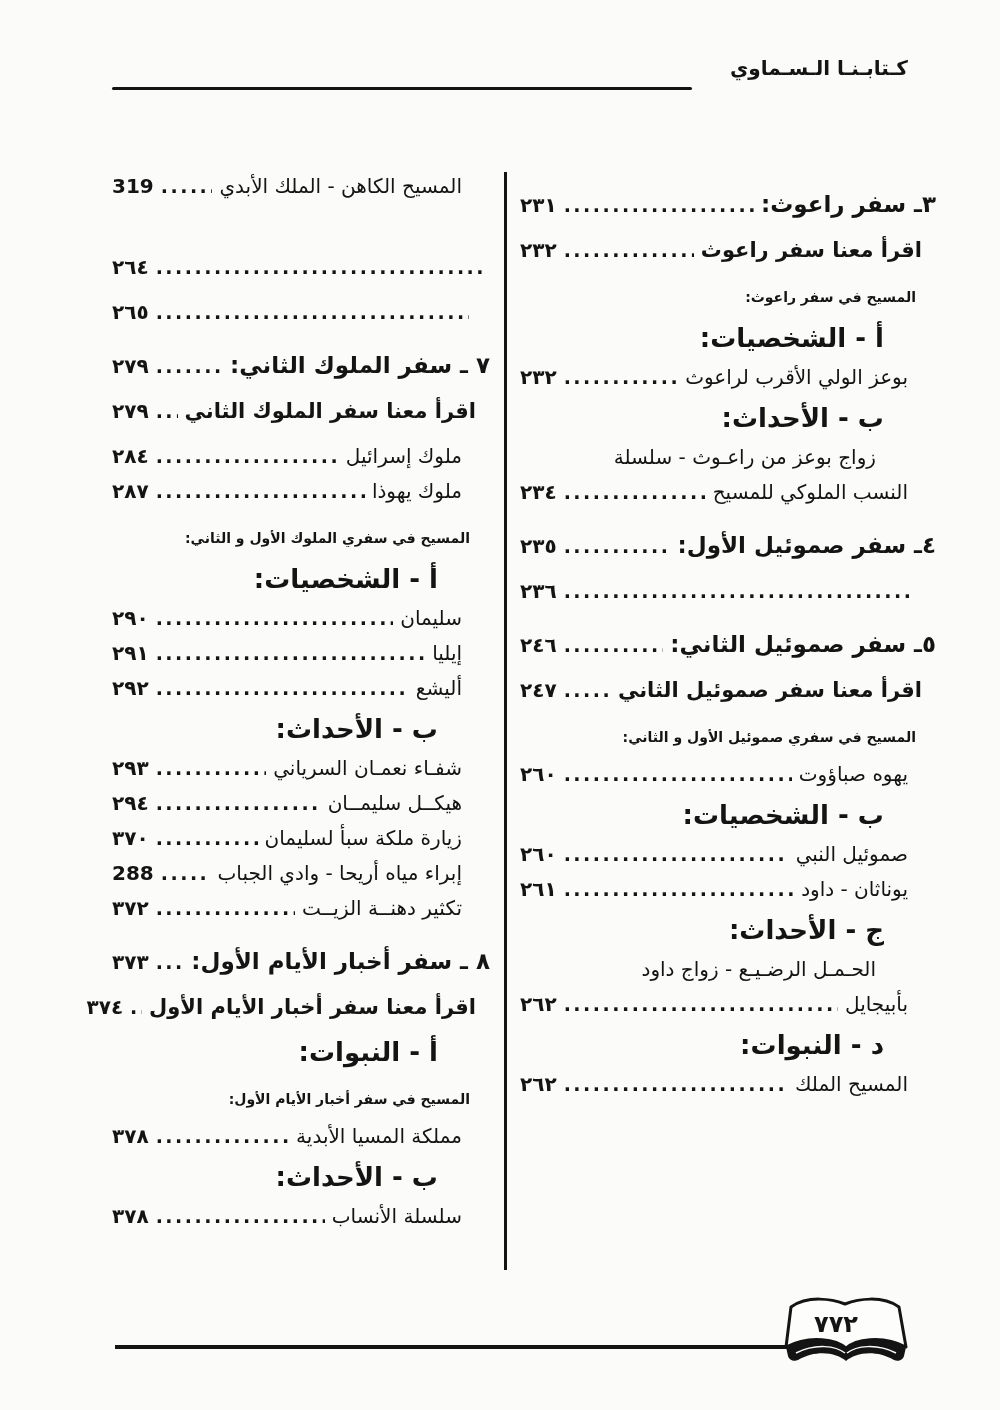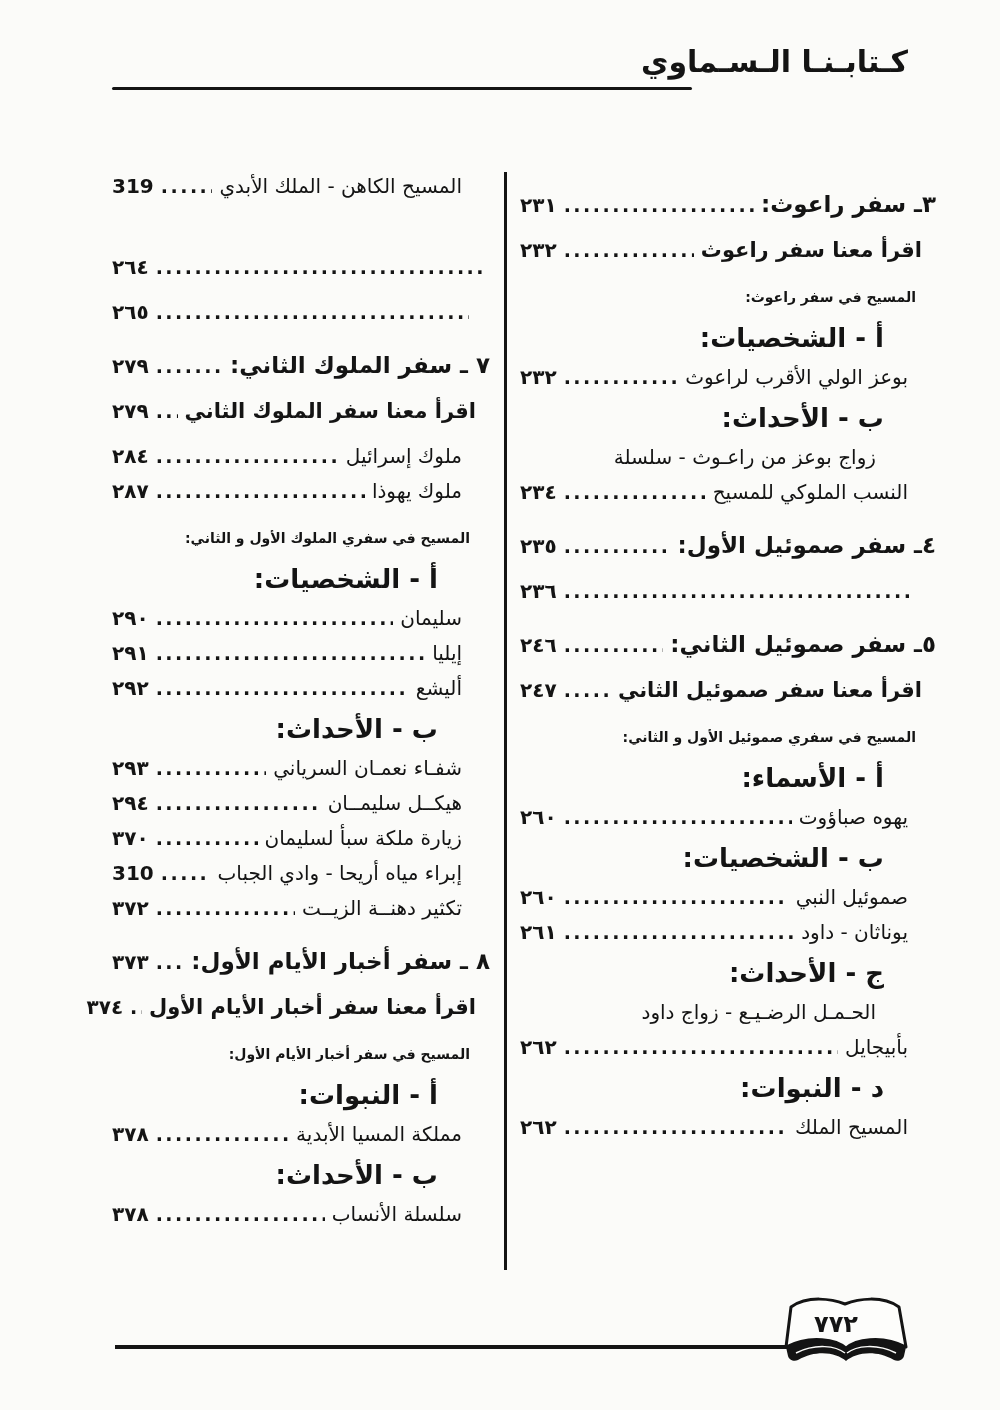--- a/index.html
+++ b/index.html
@@ -4,22 +4,22 @@
 <style>
   html,body{margin:0;padding:0;}
   body{
     width:1000px;height:1410px;position:relative;
     background:#fbfbf9;color:#141414;
     font-family:"DejaVu Sans",sans-serif;
     overflow:hidden;
   }
   
   .header-title{
-    position:absolute;top:44px;right:92px;
-    font-size:30px;font-weight:bold;letter-spacing:1px;
+    position:absolute;top:56px;right:92px;
+    font-size:20px;font-weight:bold;letter-spacing:1px;
     white-space:nowrap;
   }
   .header-rule{
     position:absolute;top:87px;left:112px;width:580px;height:3px;
     background:#141414;border-radius:2px;
   }
   
   .column{position:absolute;top:168px;}
   .col-right{left:520px;width:416px;}
   .col-left{left:112px;width:378px;}
@@ -117,23 +117,20 @@
       <span class="pg">٢٤٦</span>
     </div>
     <div class="entry t-read">
       <span class="txt">اقرأ معنا سفر صموئيل الثاني</span>
       <span class="leader"></span>
       <span class="pg">٢٤٧</span>
     </div>
     <div class="entry t-section">
       <span class="txt">المسيح في سفري صموئيل الأول و الثاني:</span>
     </div>
-    <div class="entry t-letter">
-      <span class="txt">أ - الأسماء:</span>
-    </div>
     <div class="entry t-item">
       <span class="txt">يهوه صباؤوت</span>
       <span class="leader"></span>
       <span class="pg">٢٦٠</span>
     </div>
     <div class="entry t-letter">
       <span class="txt">ب - الشخصيات:</span>
     </div>
     <div class="entry t-item">
       <span class="txt">صموئيل النبي</span>
@@ -234,42 +231,42 @@
       <span class="pg">٢٩٤</span>
     </div>
     <div class="entry t-item">
       <span class="txt">زيارة ملكة سبأ لسليمان</span>
       <span class="leader"></span>
       <span class="pg">٣٧٠</span>
     </div>
     <div class="entry t-item">
       <span class="txt">إبراء مياه أريحا - وادي الجباب</span>
       <span class="leader"></span>
-      <span class="pg">310</span>
+      <span class="pg">288</span>
     </div>
     <div class="entry t-item">
       <span class="txt">تكثير دهنــة الزيــت</span>
       <span class="leader"></span>
       <span class="pg">٣٧٢</span>
     </div>
     <div class="entry t-book">
       <span class="txt">٨ ـ سفر أخبار الأيام الأول:</span>
       <span class="leader"></span>
       <span class="pg">٣٧٣</span>
     </div>
     <div class="entry t-read">
       <span class="txt">اقرأ معنا سفر أخبار الأيام الأول</span>
       <span class="leader"></span>
       <span class="pg">٣٧٤</span>
     </div>
+    <div class="entry t-letter">
+      <span class="txt">أ - النبوات:</span>
+    </div>
     <div class="entry t-section">
       <span class="txt">المسيح في سفر أخبار الأيام الأول:</span>
-    </div>
-    <div class="entry t-letter">
-      <span class="txt">أ - النبوات:</span>
     </div>
     <div class="entry t-item">
       <span class="txt">مملكة المسيا الأبدية</span>
       <span class="leader"></span>
       <span class="pg">٣٧٨</span>
     </div>
     <div class="entry t-letter">
       <span class="txt">ب - الأحداث:</span>
     </div>
     <div class="entry t-item">

